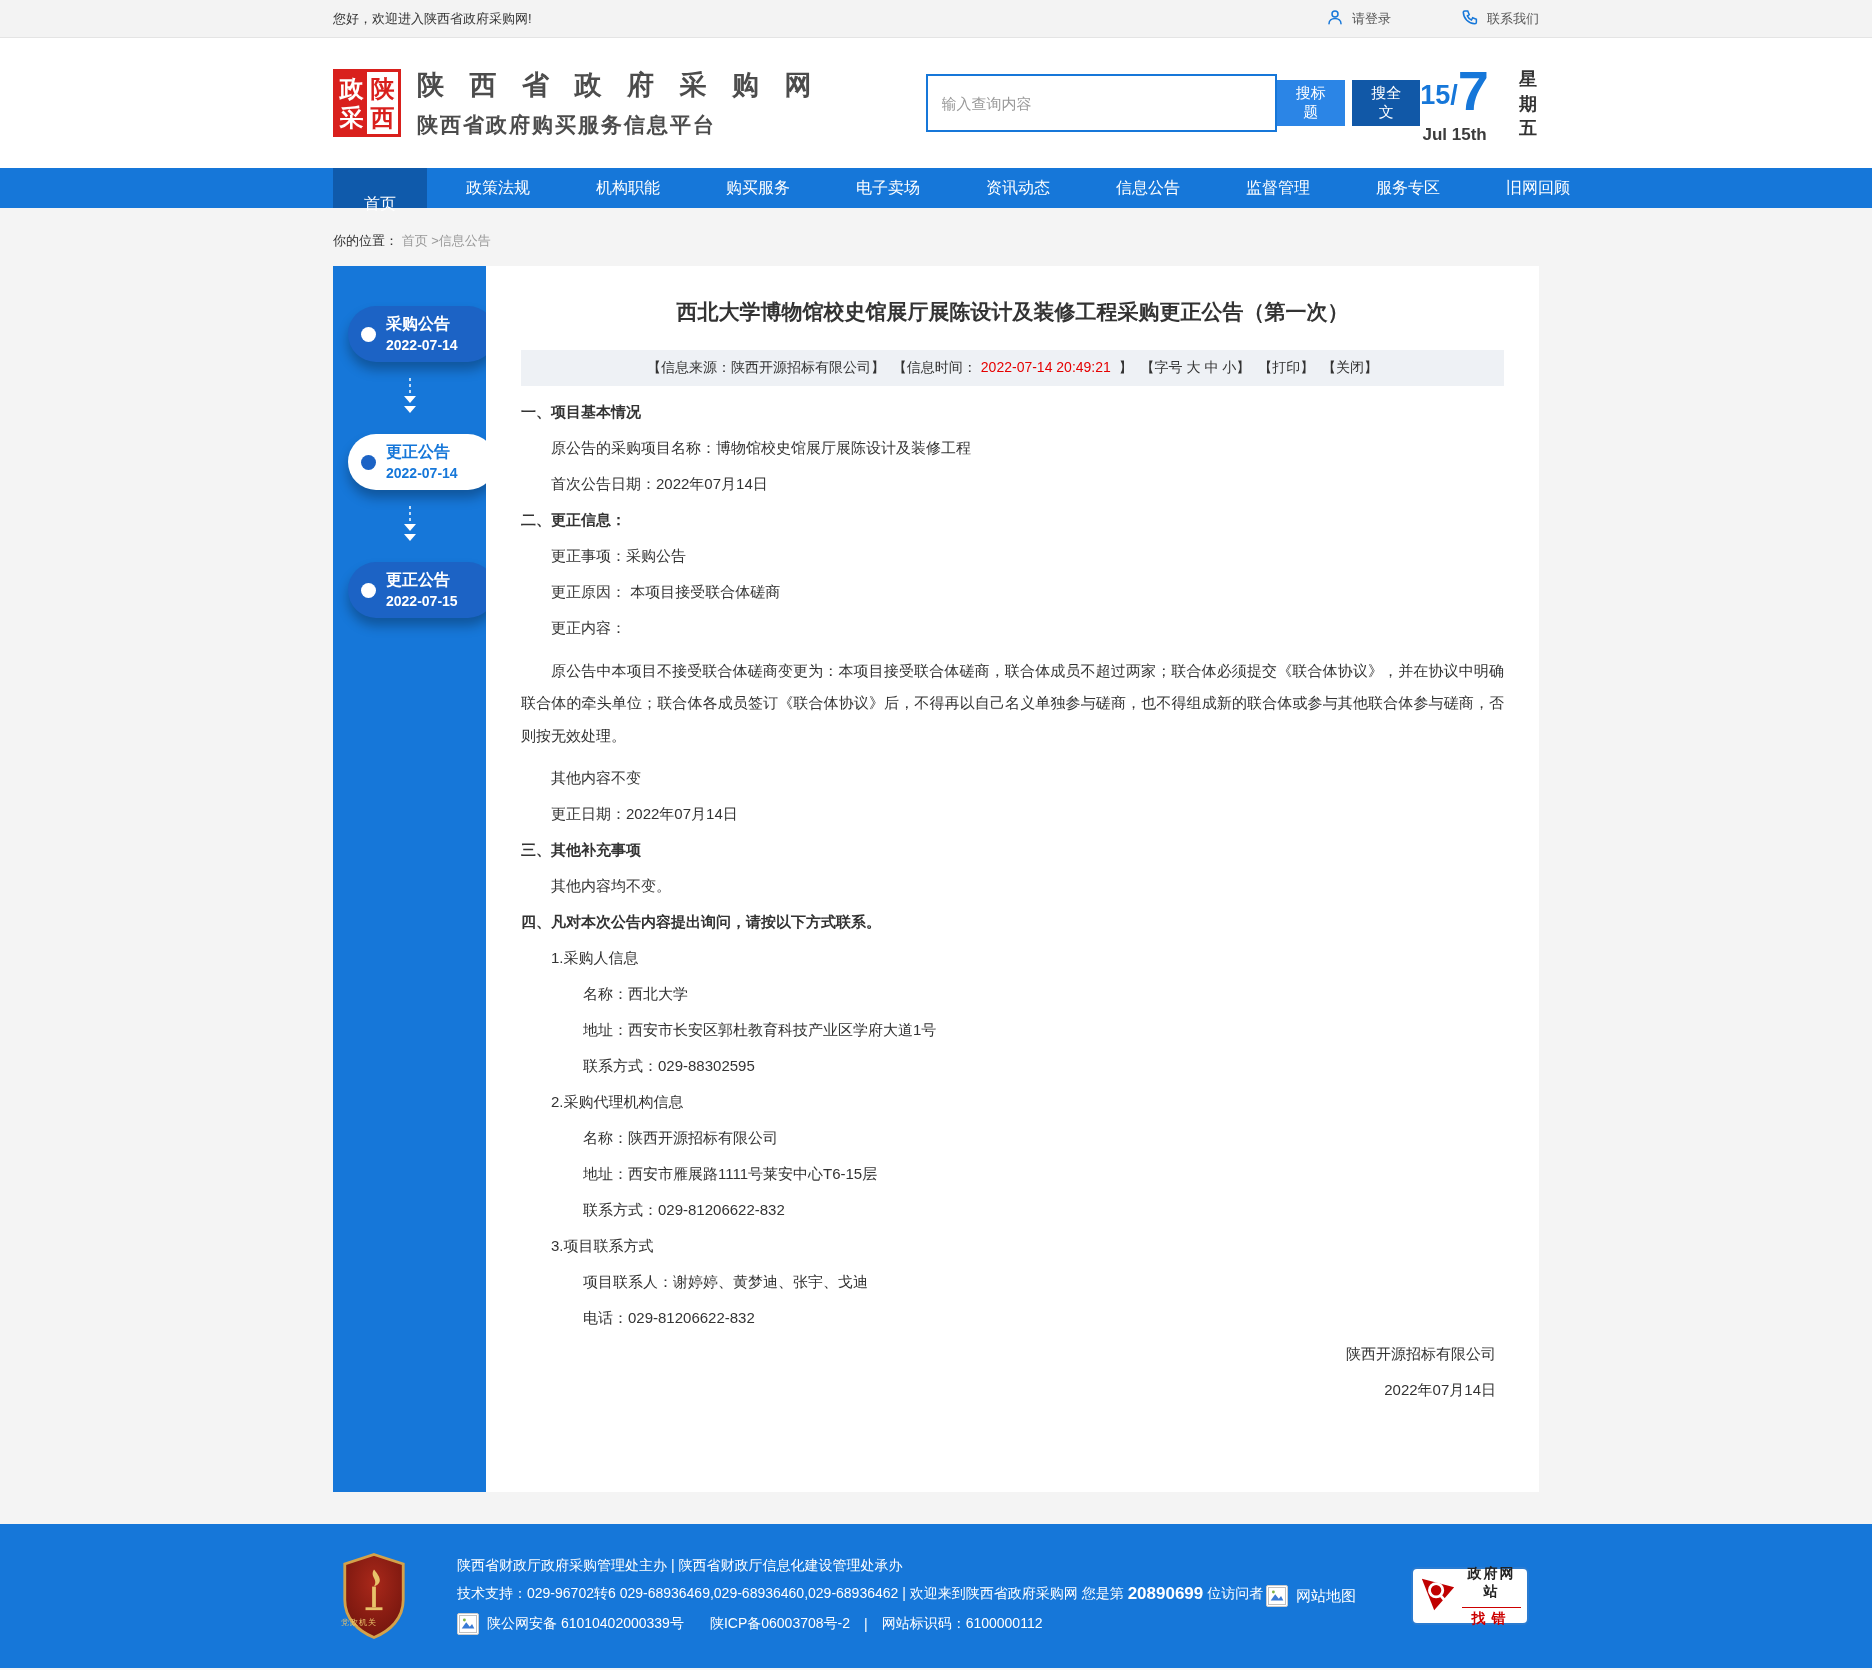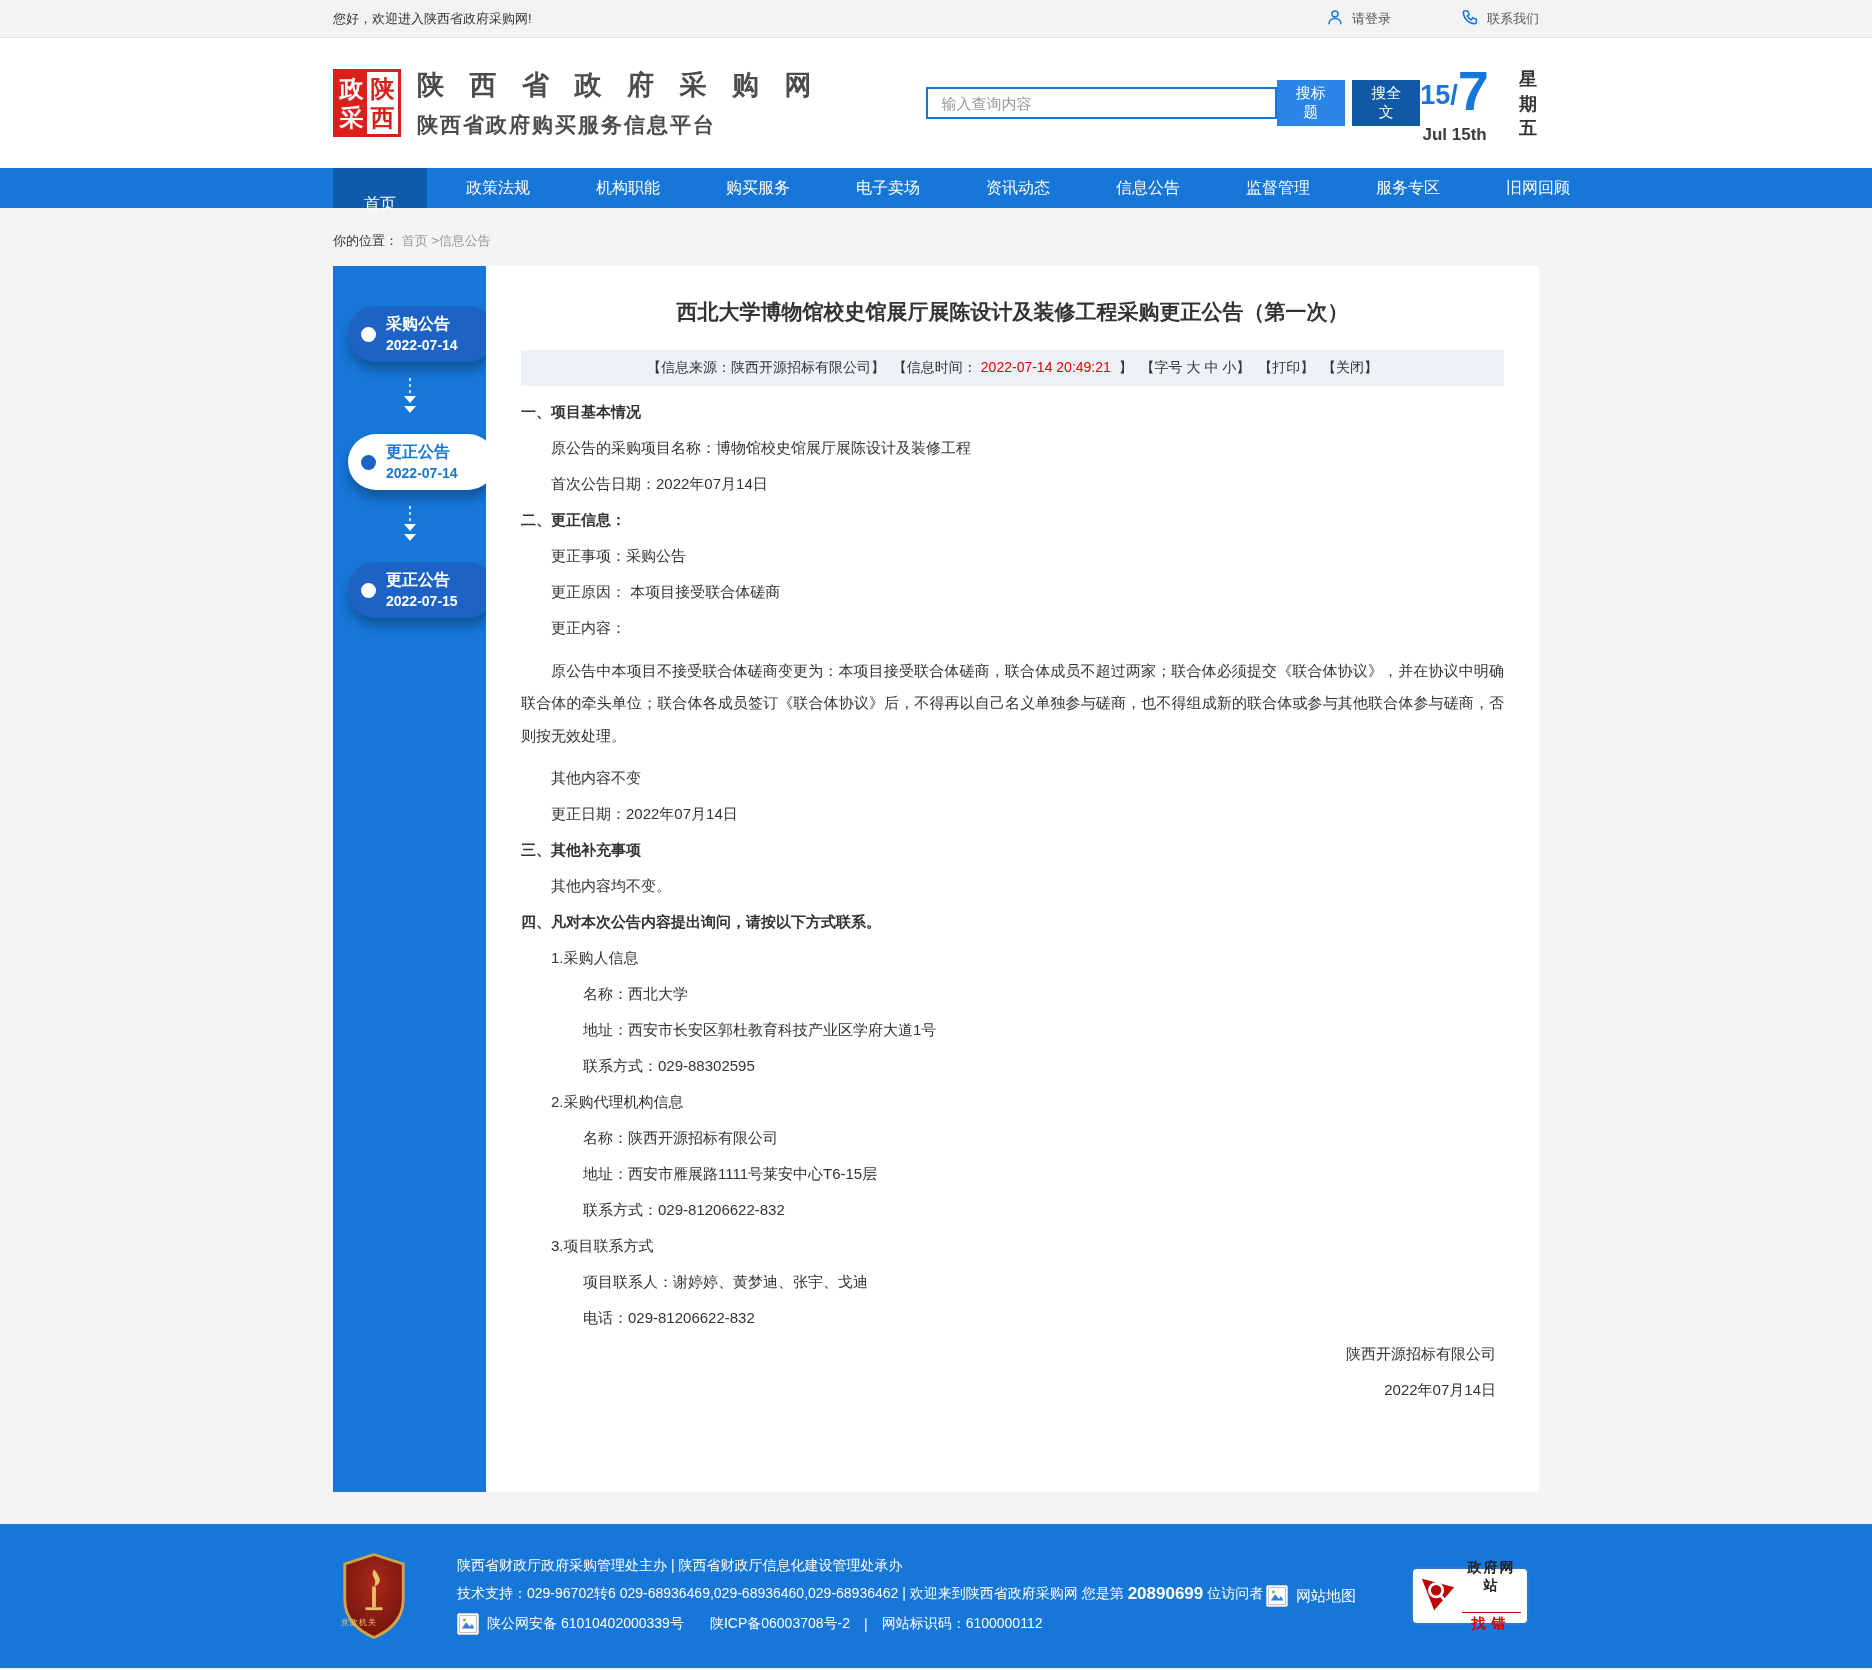--- a/index.html
+++ b/index.html
@@ -23,21 +23,21 @@
   .header .page-w { height:130px; display:flex; align-items:center; }
   .logo-group { display:flex; align-items:center; cursor:pointer; }
   .seal { width:68px; height:68px; border:3px solid #d9201d; display:grid; grid-template-columns:1fr 1fr; background:#fff; flex:0 0 auto; }
   .seal div { display:flex; flex-direction:column; align-items:center; justify-content:center; font-weight:bold; font-size:24px; line-height:29px; }
   .seal-left { background:#d9201d; color:#fff; }
   .seal-right { background:#fff; color:#d9201d; }
   .site-titles { margin-left:16px; }
   .site-title { font-size:27px; font-weight:bold; color:#4c4c4c; letter-spacing:9px; margin:0 0 8px 0; white-space:nowrap; }
   .site-sub { font-size:21px; font-weight:bold; color:#4c4c4c; letter-spacing:2px; white-space:nowrap; }
   .search-area { margin-left:105px; display:flex; align-items:center; }
-  .search-input { width:356px; height:32px; border:2px solid #1677d9; padding:13px 14px; font-size:15px; color:#333; outline:none; font-family:inherit; }
+  .search-input { width:356px; height:58px; border:2px solid #1677d9; padding:13px 14px; font-size:15px; color:#333; outline:none; font-family:inherit; }
   .search-input::placeholder { color:#999; }
   .btn-search { height:46px; border:none; color:#fff; font-size:15px; cursor:pointer; font-family:inherit; padding:0 12px; }
   .btn-search.title { background:#2b85e6; margin-left:0; }
   .btn-search.full  { background:#1158a7; margin-left:7px; }
   .date-area { margin-left:auto; display:flex; align-items:flex-start; padding-top:6px; }
   .date-nums { text-align:center; }
   .date-line { display:flex; align-items:flex-end; justify-content:center; color:#1677d9; }
   .d-day { font-size:27px; font-weight:bold; line-height:1; padding-bottom:6px; }
   .d-mon { font-size:56px; font-weight:bold; line-height:0.85; }
   .d-en { margin-top:10px; font-size:17px; font-weight:bold; color:#3c3c3c; }
@@ -93,21 +93,21 @@
   .f-line .num { font-weight:bold; font-size:17px; margin:0 4px; }
   .f-line span { white-space:pre-wrap; }
   .img-ph { display:inline-flex; width:22px; height:22px; background:#fff; border:1px solid #ccc; border-radius:2px; align-items:center; justify-content:center; margin-right:8px; flex:0 0 auto; }
   .f-sep { margin:0 14px; }
   .f-gap { margin-left:26px; }
   .f-right { margin-left:auto; display:flex; align-items:center; margin-right:10px; }
   .sitemap { display:flex; align-items:center; color:#fff; font-size:15px; cursor:pointer; }
   .err-badge { margin-left:55px; background:#fff; border:2px solid #2a7bd0; border-radius:6px; width:118px; height:58px;
                display:flex; align-items:center; justify-content:center; padding:0 6px; cursor:pointer; }
   .eb-text { margin-left:5px; text-align:center; }
-  .eb-title { font-size:14px; color:#222; letter-spacing:2px; font-weight:bold; border-bottom:1px solid #c00; padding-bottom:17px; }
+  .eb-title { font-size:14px; color:#222; letter-spacing:2px; font-weight:bold; border-bottom:1px solid #c00; padding-bottom:6px; }
   .eb-sub { color:#c00; font-size:14px; letter-spacing:6px; font-weight:bold; padding-top:2px; }
 </style>
 </head>
 <body>
 
 <div class="topbar">
   <div class="page-w">
     <span>您好，欢迎进入陕西省政府采购网!</span>
     <div class="topbar-right">
       <span class="top-link">

